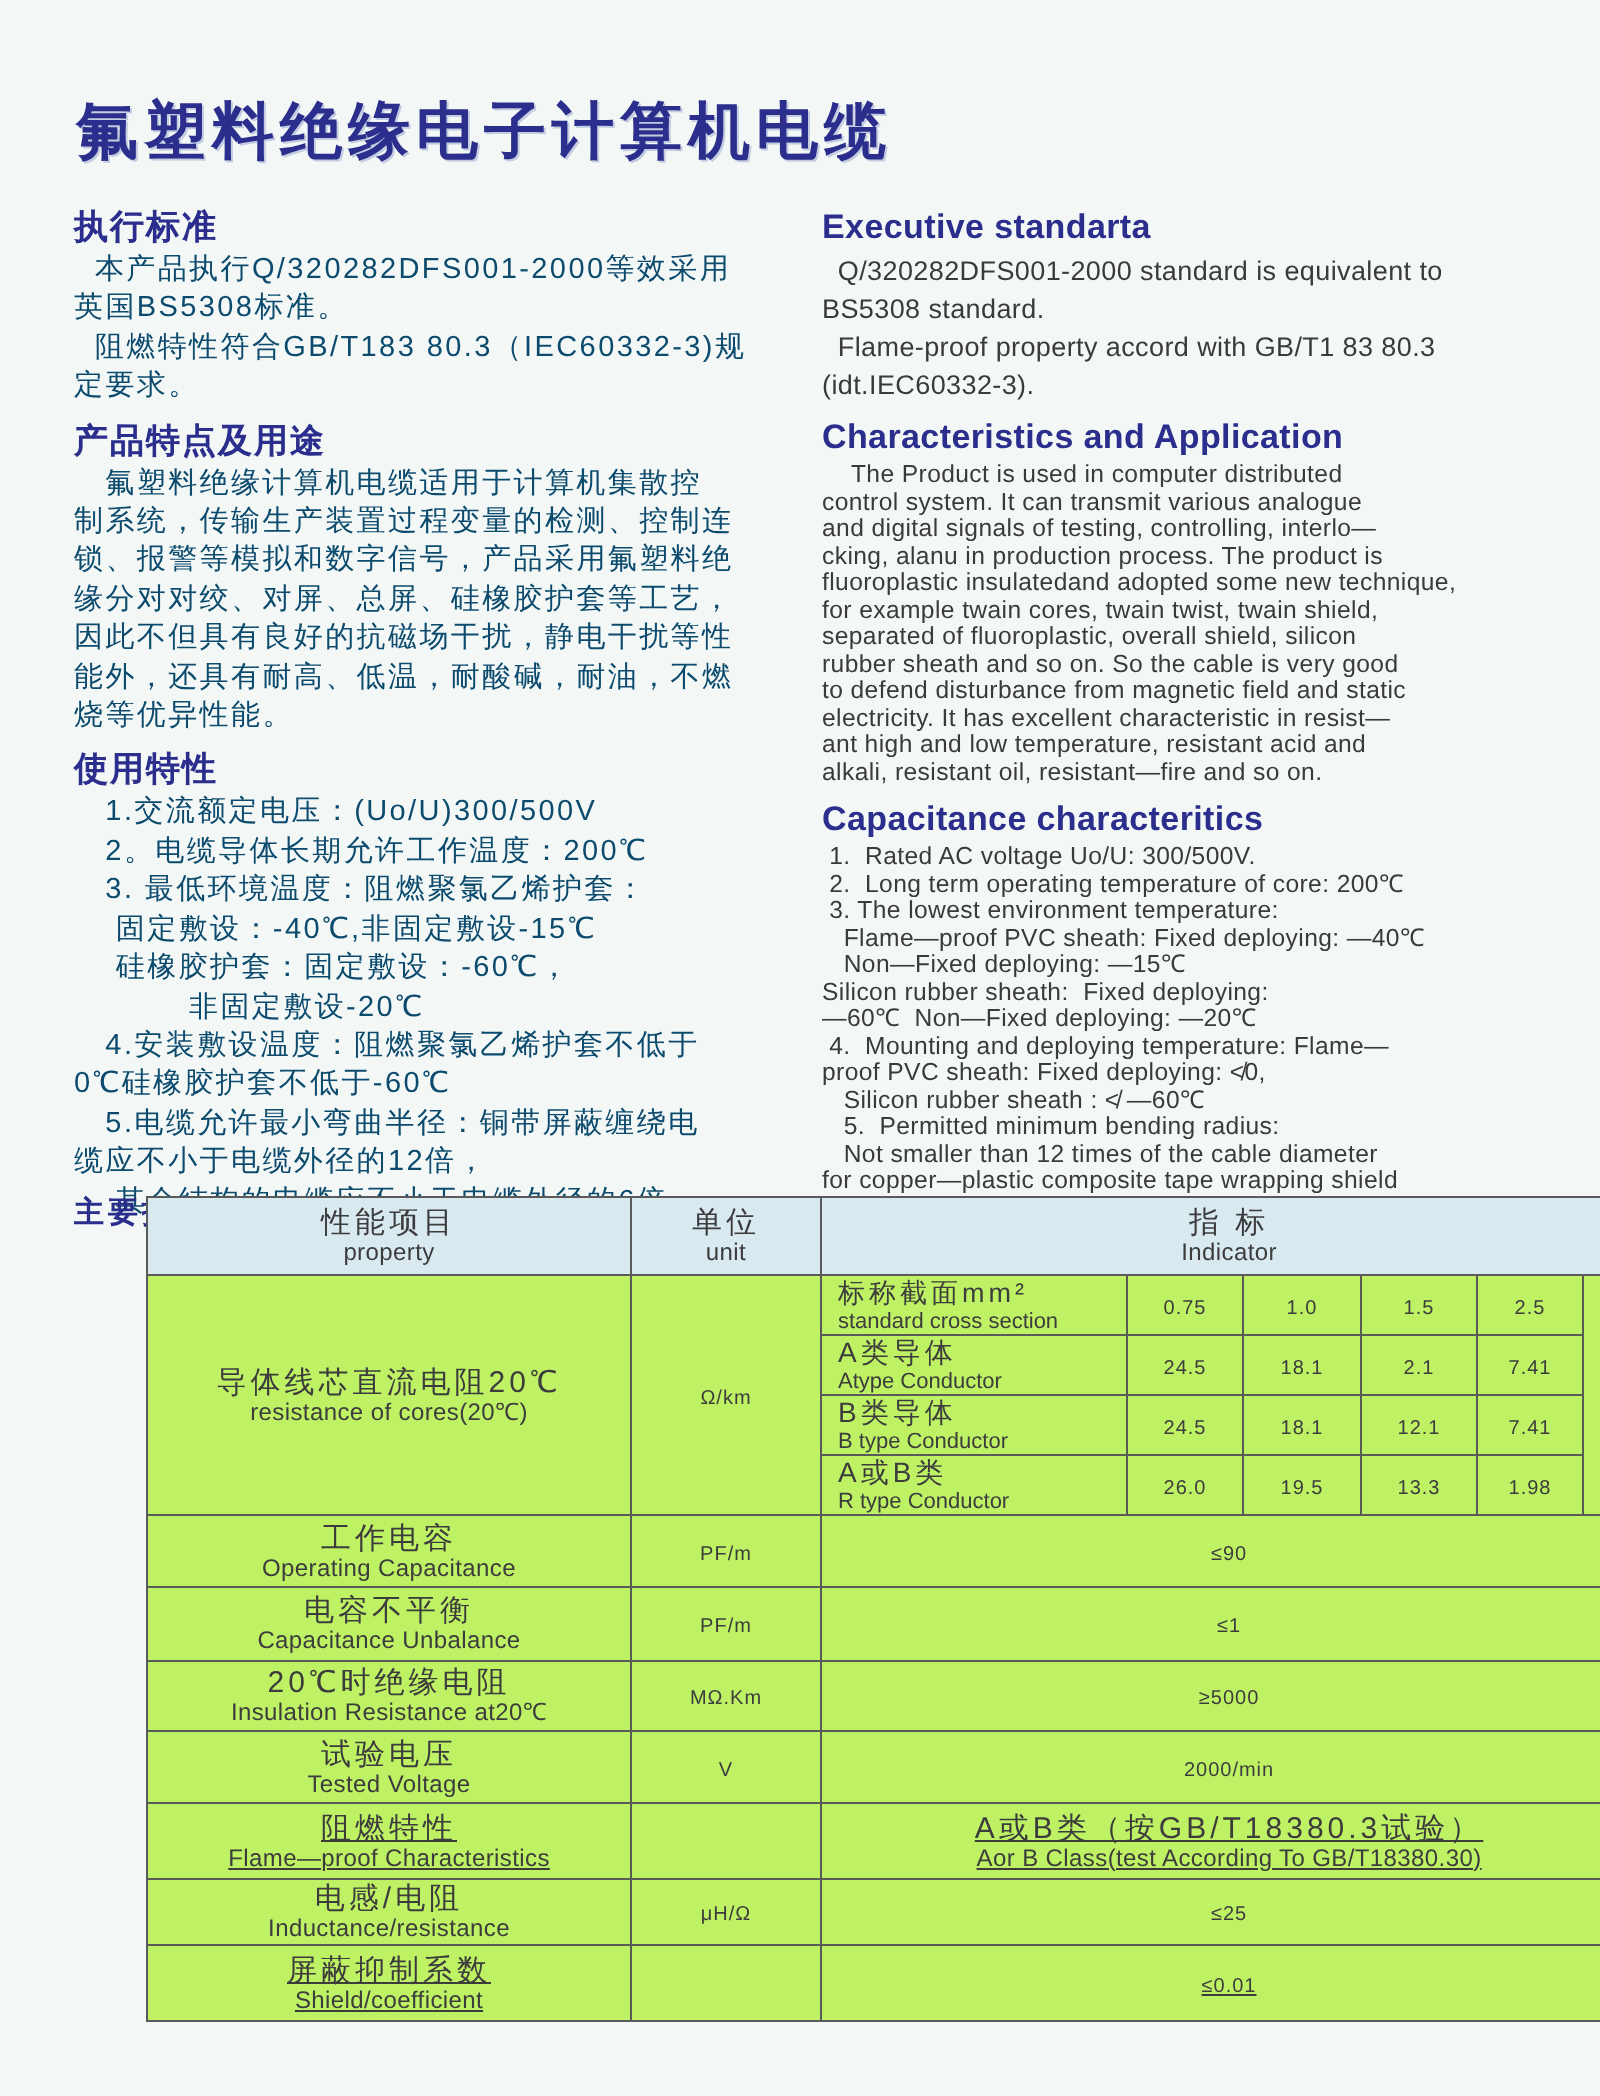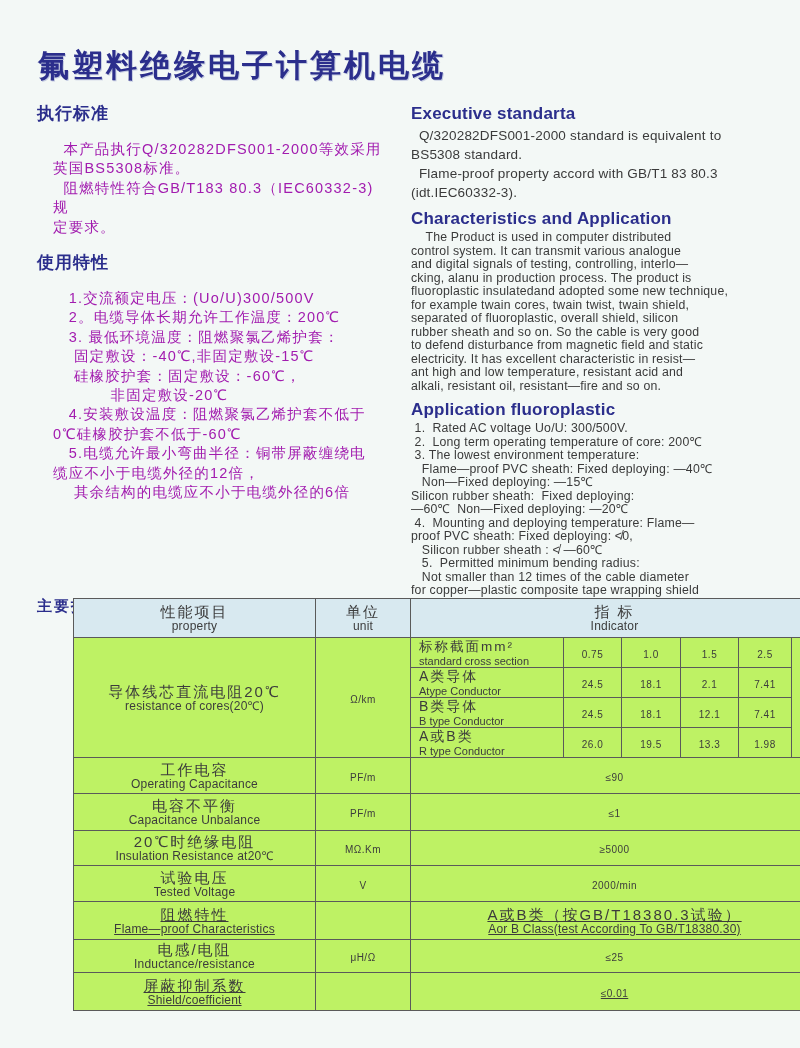--- a/index.html
+++ b/index.html
@@ -25,21 +25,21 @@
   .col-left  { left:37px;  width:366px; }
   .col-right { left:411px; width:382px; }
   .sec-heading {
     font-size:17px; font-weight:bold; color:#2b2e8c;
     letter-spacing:1px; line-height:20px; margin:0 0 2px 0;
   }
   .sec { margin-bottom:7px; }
   .sec-body {
     white-space:pre-line;
     font-size:14.5px; line-height:19.4px; letter-spacing:1.2px;
-    color:#a21caf; margin:16px;
+    color:#0c4a6e; margin:0;
   }
   .col-right .sec-heading { letter-spacing:0.2px; }
   .col-right .sec-body-en1 {
     white-space:pre-line; font-size:13.5px; line-height:19px;
     letter-spacing:0.2px; color:#3a3a3a; margin:0;
   }
   .col-right .sec-body-en2 {
     white-space:pre-line; font-size:12.3px; line-height:13.5px;
     letter-spacing:0.2px; color:#3a3a3a; margin:0;
   }
@@ -84,20 +84,30 @@
 
   <div class="col col-left">
     <div class="sec">
       <div class="sec-heading">执行标准</div>
       <p class="sec-body">&nbsp;&nbsp;本产品执行Q/320282DFS001-2000等效采用
 英国BS5308标准。
 &nbsp;&nbsp;阻燃特性符合GB/T183 80.3（IEC60332-3)规
 定要求。</p>
     </div>
     <div class="sec">
+      <div class="sec-heading">产品特点及用途</div>
+      <p class="sec-body">&nbsp;&nbsp;&nbsp;氟塑料绝缘计算机电缆适用于计算机集散控
+制系统，传输生产装置过程变量的检测、控制连
+锁、报警等模拟和数字信号，产品采用氟塑料绝
+缘分对对绞、对屏、总屏、硅橡胶护套等工艺，
+因此不但具有良好的抗磁场干扰，静电干扰等性
+能外，还具有耐高、低温，耐酸碱，耐油，不燃
+烧等优异性能。</p>
+    </div>
+    <div class="sec">
       <div class="sec-heading">使用特性</div>
       <p class="sec-body">&nbsp;&nbsp;&nbsp;1.交流额定电压：(Uo/U)300/500V
 &nbsp;&nbsp;&nbsp;2。电缆导体长期允许工作温度：200℃
 &nbsp;&nbsp;&nbsp;3. 最低环境温度：阻燃聚氯乙烯护套：
 &nbsp;&nbsp;&nbsp;&nbsp;固定敷设：-40℃,非固定敷设-15℃
 &nbsp;&nbsp;&nbsp;&nbsp;硅橡胶护套：固定敷设：-60℃，
 &nbsp;&nbsp;&nbsp;&nbsp;&nbsp;&nbsp;&nbsp;&nbsp;&nbsp;&nbsp;&nbsp;非固定敷设-20℃
 &nbsp;&nbsp;&nbsp;4.安装敷设温度：阻燃聚氯乙烯护套不低于
 0℃硅橡胶护套不低于-60℃
 &nbsp;&nbsp;&nbsp;5.电缆允许最小弯曲半径：铜带屏蔽缠绕电
@@ -123,21 +133,21 @@
 fluoroplastic insulatedand adopted some new technique,
 for example twain cores, twain twist, twain shield,
 separated of fluoroplastic, overall shield, silicon
 rubber sheath and so on. So the cable is very good
 to defend disturbance from magnetic field and static
 electricity. It has excellent characteristic in resist—
 ant high and low temperature, resistant acid and
 alkali, resistant oil, resistant—fire and so on.</p>
     </div>
     <div class="sec">
-      <div class="sec-heading">Application fluoroplastic</div>
+      <div class="sec-heading">Capacitance characteritics</div>
       <p class="sec-body-en2">&nbsp;1.&nbsp;&nbsp;Rated AC voltage Uo/U: 300/500V.
 &nbsp;2.&nbsp;&nbsp;Long term operating temperature of core: 200℃
 &nbsp;3. The lowest environment temperature:
 &nbsp;&nbsp;&nbsp;Flame—proof PVC sheath: Fixed deploying: —40℃
 &nbsp;&nbsp;&nbsp;Non—Fixed deploying: —15℃
 Silicon rubber sheath:&nbsp;&nbsp;Fixed deploying:
 —60℃&nbsp;&nbsp;Non—Fixed deploying: —20℃
 &nbsp;4.&nbsp;&nbsp;Mounting and deploying temperature: Flame—
 proof PVC sheath: Fixed deploying: ≮0,
 &nbsp;&nbsp;&nbsp;Silicon rubber sheath : ≮ —60℃

